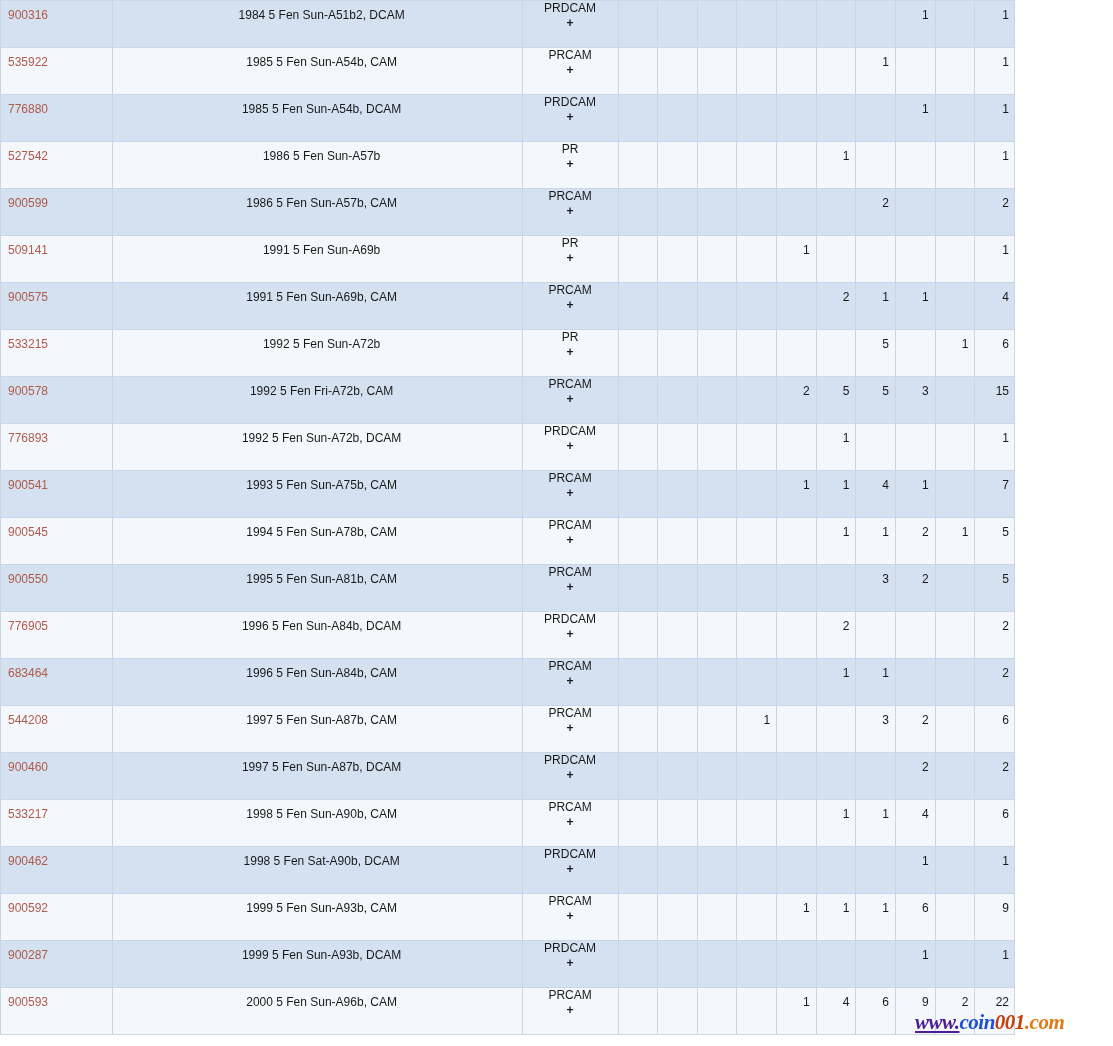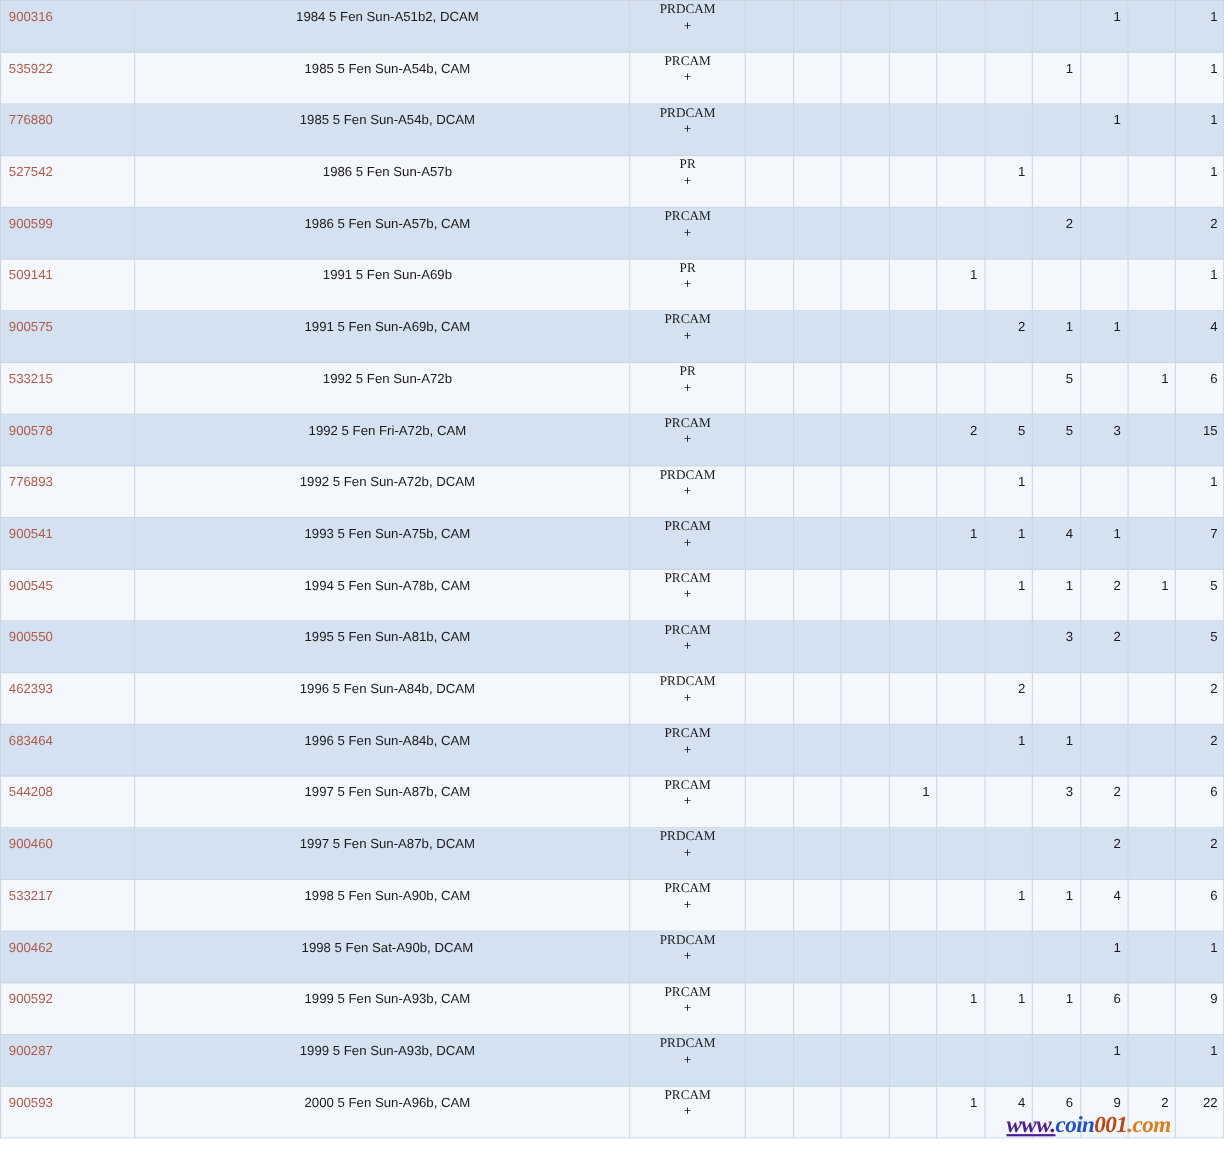--- a/index.html
+++ b/index.html
@@ -8,21 +8,21 @@
     background: #ffffff;
   }
   body {
     width: 1113px;
     font-family: "Liberation Sans", sans-serif;
     font-size: 12px;
     color: #222222;
   }
   table.coin-table {
     border-collapse: collapse;
-    width: 1113px;
+    width: 1015px;
     table-layout: fixed;
   }
   table.coin-table td {
     border: 1px solid #c9d6e4;
     padding: 0;
     vertical-align: top;
     height: 47px;
     box-sizing: border-box;
   }
   
@@ -45,21 +45,20 @@
   .desc-text {
     display: block;
     padding: 7px 0 0 9px;
     font-size: 12px;
     color: #1a1a1a;
   }
   .grade-cell {
     text-align: center;
     padding-top: 6px;
     line-height: 15px;
-    font-family: Liberation Serif, serif;
   }
   .grade-label {
     display: block;
     font-size: 12px;
     color: #1a1a1a;
   }
   .grade-plus {
     display: block;
     font-size: 12px;
     font-weight: bold;
@@ -637,21 +636,21 @@
         </td>
         <td class="c-g">
           <span class="num"></span>
         </td>
         <td class="c-total">
           <span class="num total">5</span>
         </td>
       </tr>
       <tr class="row-even">
         <td class="c-id">
-          <a class="id-link" href="#">462393</a>
+          <a class="id-link" href="#">776905</a>
         </td>
         <td class="c-desc">
           <span class="desc-text">1996 5 Fen Sun-A84b, DCAM</span>
         </td>
         <td class="c-grade grade-cell">
           <span class="grade-label">PRDCAM</span>
           <span class="grade-plus">+</span>
         </td>
         <td class="c-g">
           <span class="num"></span>

